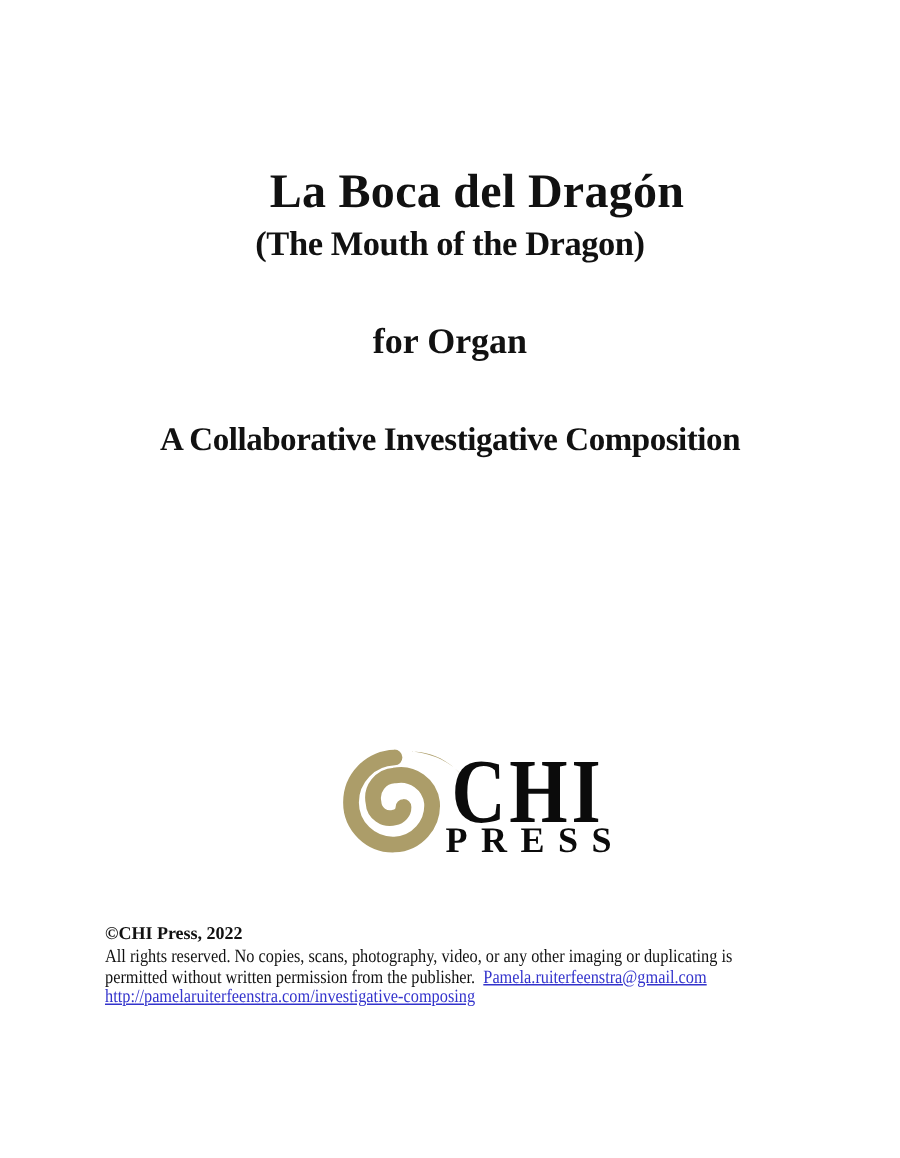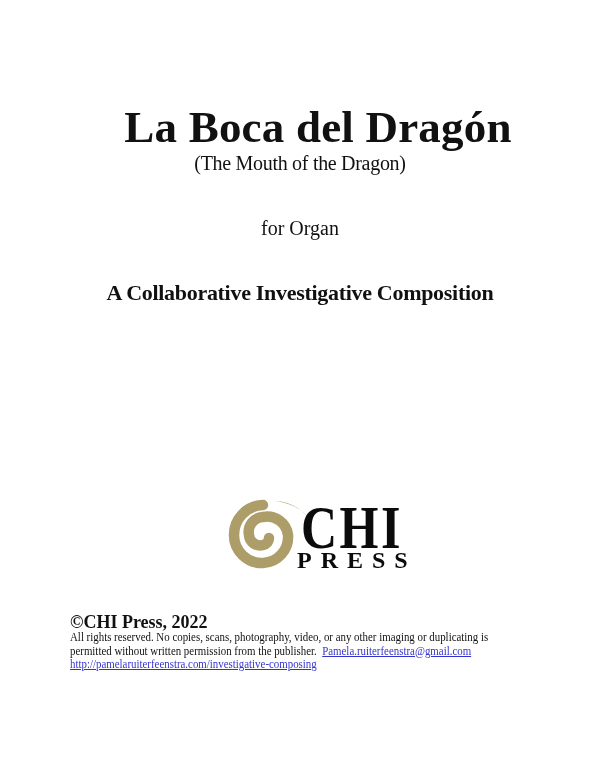--- a/index.html
+++ b/index.html
@@ -7,29 +7,29 @@
     width:600px;height:772px;
     background:#ffffff;
     font-family:"Liberation Serif","DejaVu Serif",serif;
     color:#111;
     position:relative;
     overflow:hidden;
   }
   .abs{position:absolute;}
   .center{left:0;right:0;text-align:center;}
 
-  #title-main{top:107px;font-size:45px;font-weight:bold;line-height:41px;letter-spacing:0.2px;padding-left:36px;}
-  #title-sub{top:149px;font-size:20px;font-weight:normal;line-height:28px;letter-spacing:-0.3px;}
-  #instrumentation{top:216px;font-size:20px;font-weight:normal;line-height:24px;}
+  #title-main{top:107px;font-size:32px;font-weight:bold;line-height:41px;letter-spacing:0.2px;padding-left:36px;}
+  #title-sub{top:149px;font-size:23px;font-weight:bold;line-height:28px;letter-spacing:-0.3px;}
+  #instrumentation{top:216px;font-size:24px;font-weight:bold;line-height:24px;}
   #byline{top:279px;font-size:22px;font-weight:bold;line-height:27px;letter-spacing:-0.3px;}
 
   #logo{left:218px;top:495px;width:195px;height:80px;}
 
   #footer{left:70px;top:614px;width:500px;}
-  .copyright{font-size:18px;font-weight:bold;line-height:17px;white-space:nowrap;}
+  .copyright{font-size:12px;font-weight:bold;line-height:17px;white-space:nowrap;}
   .rights{
     font-size:12.5px;line-height:13.6px;white-space:nowrap;
     transform:scaleX(0.87);transform-origin:0 0;
   }
   .rights a{text-decoration:underline;}
 </style>
 </head>
 <body>
 
 <div class="abs center" id="title-main">La Boca del Dragón</div>

